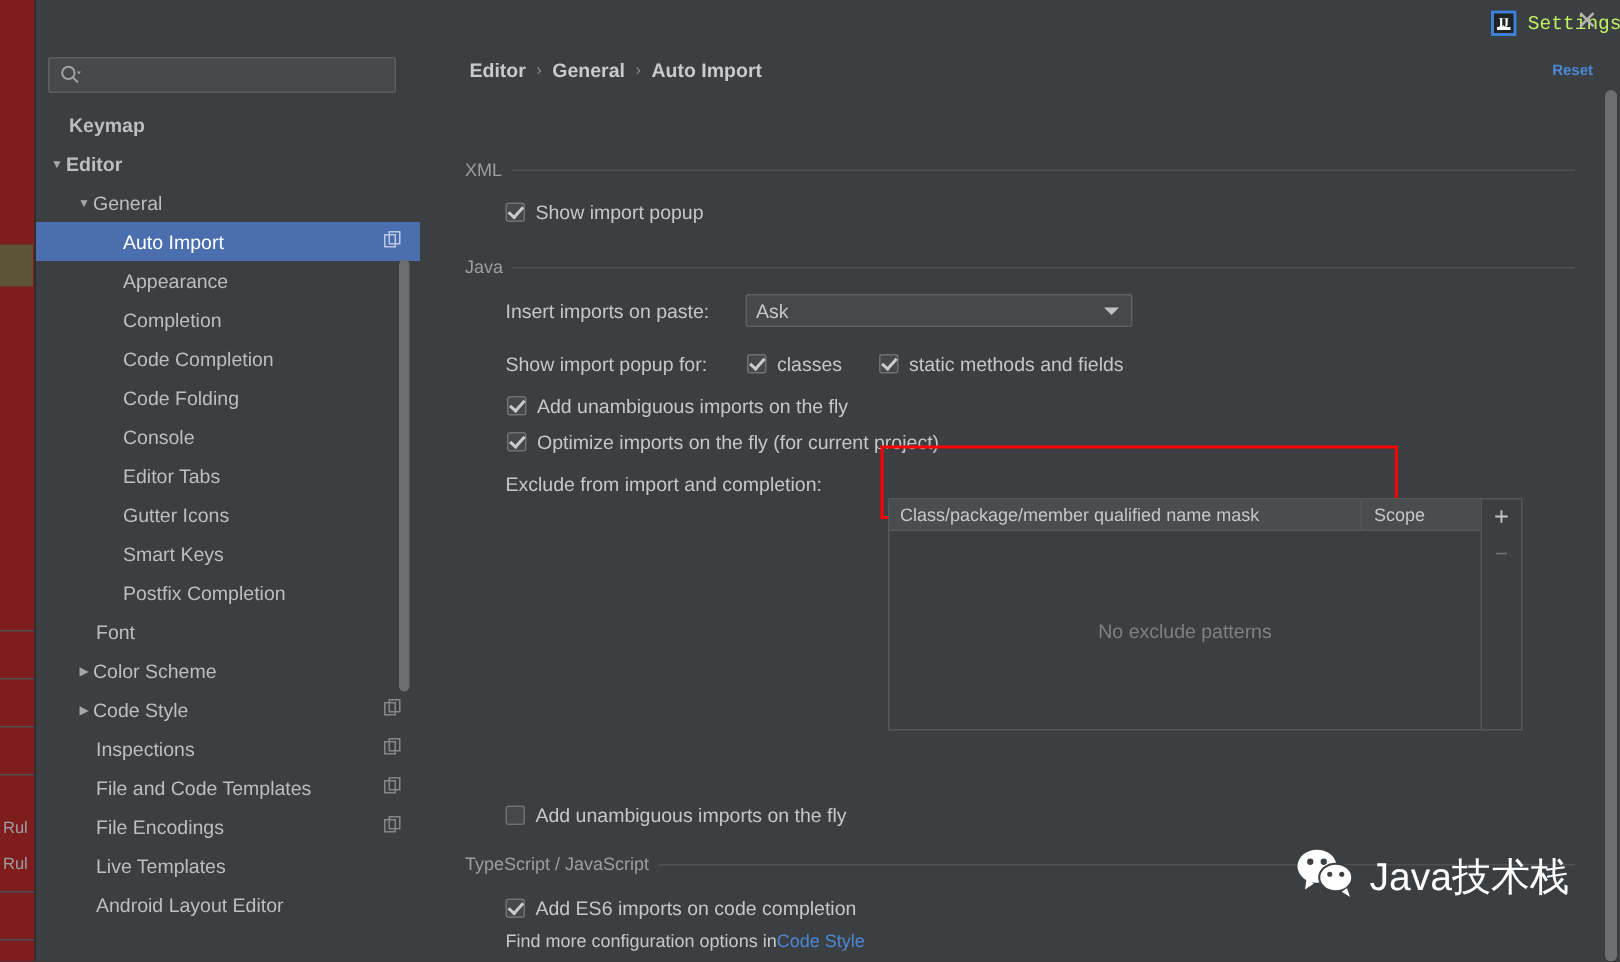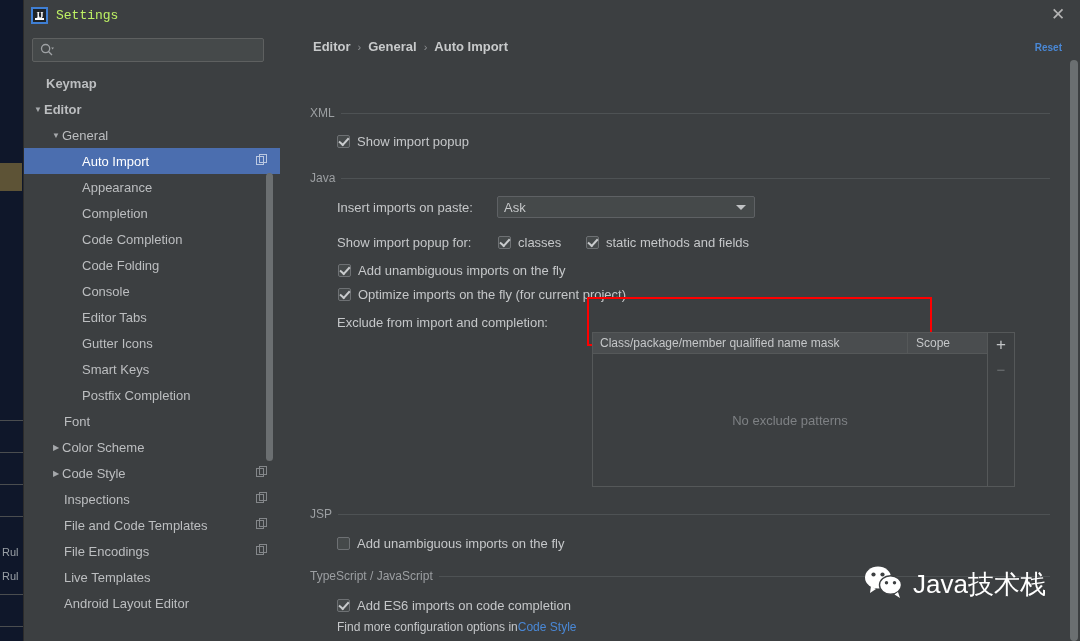--- a/index.html
+++ b/index.html
@@ -16,21 +16,21 @@
     width: 1080px;
     height: 641px;
     background: #2f3337;
   }
 
   
   .bg-ide {
     position: absolute;
     left: 0; top: 0;
     width: 30px; height: 641px;
-    background: #0f172a;
+    background: #7f1d1d;
     overflow: hidden;
   }
   .bg-ide .bg-strip {
     position: absolute;
     left: 0;
     width: 30px;
     height: 1px;
     background: #4a4d4f;
   }
   .bg-ide .bg-tab {
@@ -57,20 +57,21 @@
   }
 
   
   .titlebar {
     position: absolute;
     left: 0; top: 0;
     width: 1057px; height: 30px;
     background: #3c3f41;
     display: flex;
     align-items: center;
+    justify-content: flex-end;
   }
   .ij-icon {
     margin-left: 7px;
     width: 17px; height: 17px;
     border: 2px solid #3f7fd4;
     background: #1f2326;
     display: flex;
     align-items: center;
     justify-content: center;
     font-size: 9px;
@@ -609,24 +610,20 @@
               <div class="c2">Scope</div>
             </div>
             <div class="excl-empty">No exclude patterns</div>
           </div>
           <div class="excl-btns">
             <div class="b">+</div>
             <div class="b dim">−</div>
           </div>
         </div>
 
-        <div class="group" style="top:435px">
-          <span class="gtitle">JSP</span>
-          <span class="gline"></span>
-        </div>
         <div class="row" style="left:57px; top:464px">
           <span class="cb"></span>
           <span class="cb-label">Add unambiguous imports on the fly</span>
         </div>
 
         <div class="group" style="top:497px">
           <span class="gtitle">TypeScript / JavaScript</span>
           <span class="gline"></span>
         </div>
         <div class="row" style="left:57px; top:526px">

